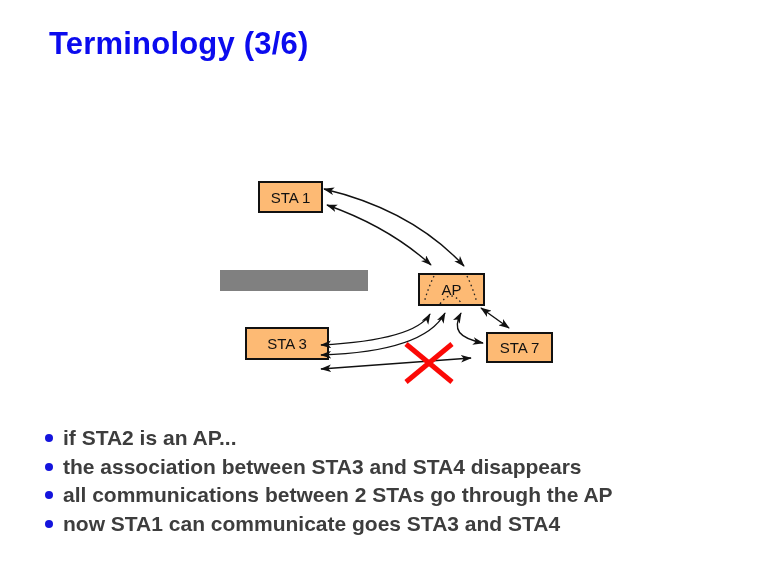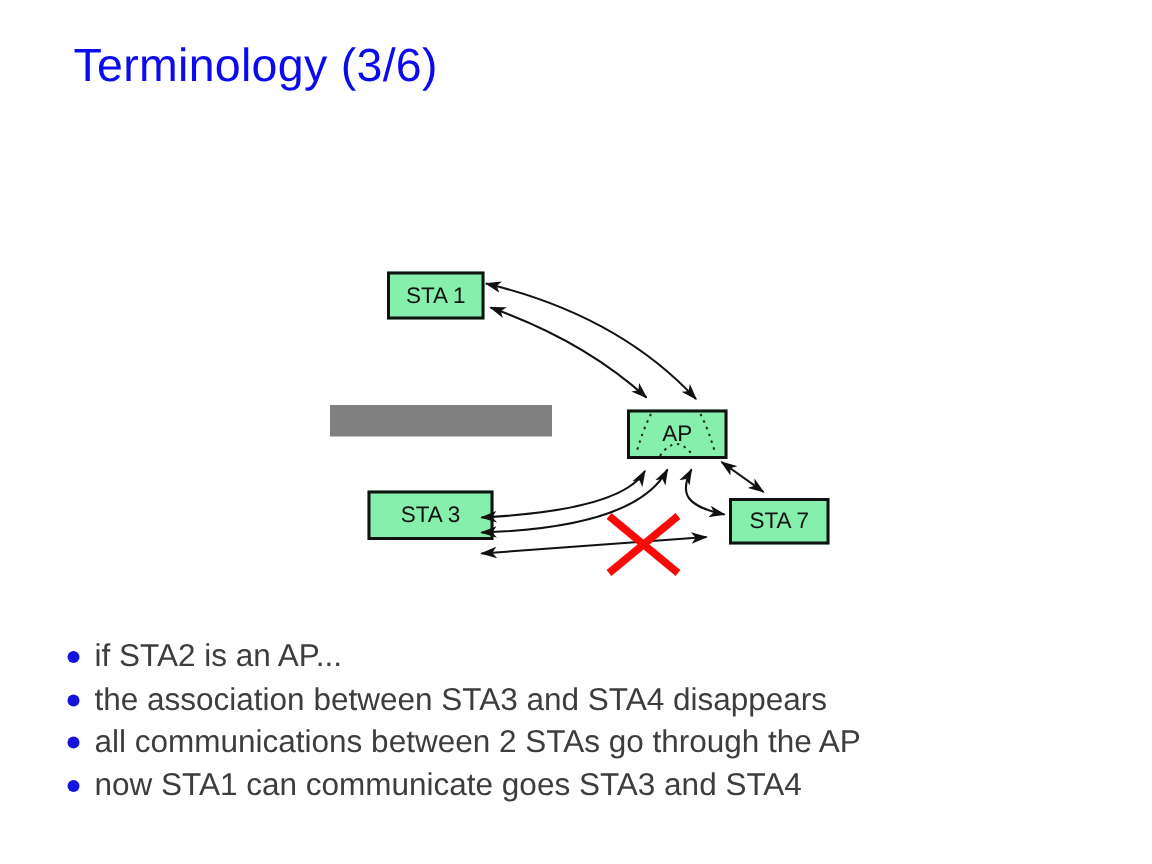--- a/index.html
+++ b/index.html
@@ -9,21 +9,21 @@
   }
   .slide {
     position:relative;
     width:768px; height:576px;
     background:#ffffff;
     overflow:hidden;
   }
   .slide-title {
     position:absolute; left:49px; top:26px;
     margin:0;
-    font-size:31px; line-height:36px; font-weight:400;
+    font-size:31px; line-height:36px; font-weight:700;
     color:var(--title-blue,#0b0bee);
     letter-spacing:0.2px;
   }
   .intro {
     position:absolute; left:45px; top:92px;
     font-size:24px; line-height:28px;
     color:var(--body-gray,#3d3d3d);
   }
   .intro .hl { color:var(--highlight-red,#fb0906); }
   .diagram {
@@ -31,40 +31,41 @@
   }
   .obstacle {
     position:absolute; left:220px; top:100px;
     width:148px; height:21px;
     background:var(--obstacle-gray,#808080);
     z-index:1;
   }
   .node {
     position:absolute;
     box-sizing:border-box;
-    background:#86efac;
+    background:#fdba74;
     border:2px solid #111111;
     display:flex; align-items:center; justify-content:center;
     font-size:15px; color:#111111;
     z-index:2;
     white-space:nowrap;
   }
   .node-sta1 { left:258px; top:11px;  width:65px; height:32px; }
   .node-ap   { left:418px; top:103px; width:67px; height:33px; }
   .node-sta3 { left:245px; top:157px; width:84px; height:33px; }
   .node-sta4 { left:486px; top:162px; width:67px; height:31px; }
   .arrow-layer {
     position:absolute; left:0; top:0; width:768px; height:240px;
     z-index:3; pointer-events:none;
   }
   .bullets {
     position:absolute; left:45px; top:424px;
     margin:0; padding:0; list-style:none;
     font-size:21px; line-height:28.5px;
     color:var(--body-gray,#3d3d3d);
+    font-weight:bold;
   }
   .bullets li { position:relative; padding-left:18px; }
   .bullets li .dot {
     position:absolute; left:0; top:10px;
     width:8px; height:8px; border-radius:50%;
     background:var(--bullet-blue,#1414dd);
   }
   .footer {
     position:absolute; left:0; top:557px; width:768px;
     text-align:center;

